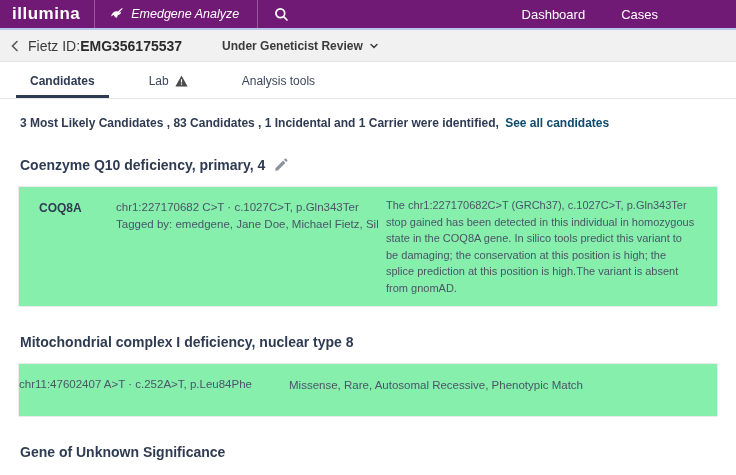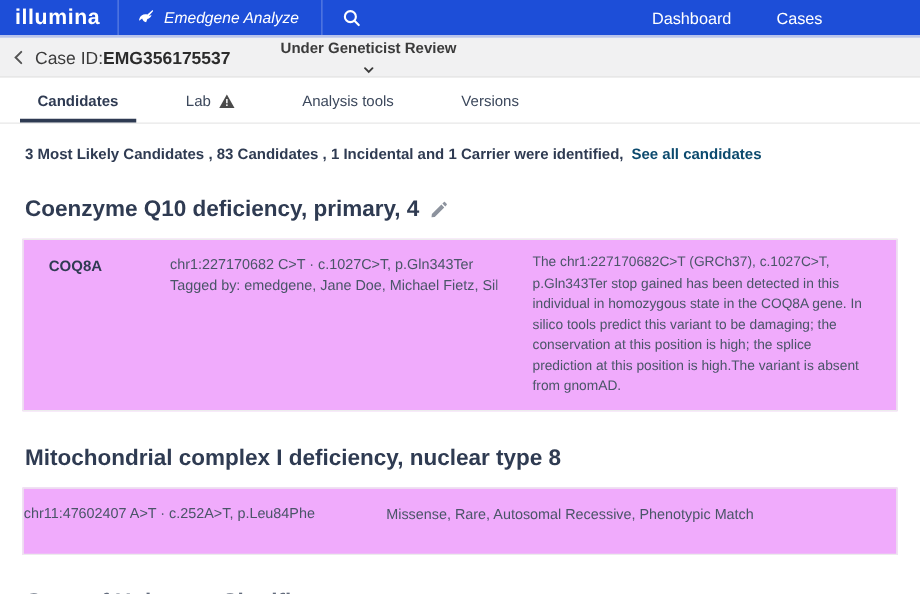--- a/index.html
+++ b/index.html
@@ -1,57 +1,57 @@
 <!DOCTYPE html>
 <html><head>
 <meta charset="utf-8">
 <style>
   * { margin: 0; padding: 0; box-sizing: border-box; }
   html, body { width: 736px; height: 475px; overflow: hidden; background: #fff;
     font-family: "Liberation Sans", "DejaVu Sans", sans-serif; }
 
   
-  .topbar { height: 30px; background: #1d4ed8; display: flex; align-items: stretch;
+  .topbar { height: 30px; background: #701a75; display: flex; align-items: stretch;
     color: #fff; border-bottom: 2px solid #b9c4ea; }
   .logo { display: flex; align-items: center; padding: 0 14px 0 12px;
     font-size: 17px; font-weight: 600; letter-spacing: 0.5px; }
   .tb-divider { width: 1px; background: rgba(255,255,255,0.28); }
   .product { display: flex; align-items: center; gap: 7px; padding: 0 18px 0 13px;
     font-size: 12.5px; font-weight: 500; font-style: italic; }
   .search-btn { display: flex; align-items: center; padding: 0 16px; cursor: pointer; }
   .tb-spacer { flex: 1; }
   .tb-nav { display: flex; align-items: center; gap: 36px; padding-right: 78px;
     font-size: 13px; }
   .tb-nav span { cursor: pointer; }
 
   
   .case-header { height: 32px; background: #f1f1f2; display: flex; align-items: center;
     border-bottom: 1px solid #e4e4e4; }
   .back { display: flex; align-items: center; padding: 0 6px 0 8px; cursor: pointer; }
   .case-label { font-size: 14px; color: #3b3b3b; }
   .case-id { font-size: 14px; font-weight: 700; color: #2b2b2b; }
   .case-status { display: flex; align-items: center; gap: 6px; margin-left: 40px;
-    font-size: 12px; font-weight: 700; color: #3b3b3b; cursor: pointer; flex-direction: column; }
+    font-size: 12px; font-weight: 700; color: #3b3b3b; cursor: pointer; }
 
   
   .tabs { display: flex; align-items: stretch; height: 33px; padding-left: 16px;
     border-bottom: 1px solid #e7e7e7; margin-top: 4px; }
   .tab { display: flex; align-items: center; gap: 6px; padding: 0 14px; margin-right: 26px;
     font-size: 12px; color: #3c485c; cursor: pointer; border-bottom: 3px solid transparent; justify-content: center; }
   .tab.active { font-weight: 700; color: #2e3a52; border-bottom-color: #2e3a52; }
 
   
   .summary { padding: 17px 20px 0 20px; font-size: 12px; font-weight: 600; color: #2f3b52; }
   .summary a { color: #0c4a6e; text-decoration: none; margin-left: 3px; cursor: pointer; }
 
   
   .section-heading { display: flex; align-items: center; gap: 9px; margin: 27px 20px 13px 20px;
-    font-size: 18px; font-weight: 700; color: #2f3b52; }
-  .card { margin: 0 18px; background: #f0abfc; border: 1px solid #ececec;
-    display: flex; align-items: flex-start; gap: 20px; }
+    font-size: 14px; font-weight: 700; color: #2f3b52; }
+  .card { margin: 0 18px; background: #86efac; border: 1px solid #ececec;
+    display: flex; align-items: flex-start; }
   .col-gene { flex: 0 0 97px; padding: 14px 0 0 20px; font-size: 12px; font-weight: 700;
     color: #2f3b52; }
   .col-variant { flex: 0 0 262px; padding: 12px 6px 12px 0; font-size: 11.5px;
     color: #4a5568; line-height: 1.5; white-space: nowrap; overflow: hidden; }
   .col-right { flex: 1; padding: 10px 22px 10px 8px; font-size: 11px; color: #4a5568;
     line-height: 1.5; }
   .card.short .col-right { padding-top: 13px; font-size: 11.5px; }
   .card.short { min-height: 54px; }
   .card.tall { min-height: 64px; }
 
@@ -86,21 +86,21 @@
     <span>Cases</span>
   </div>
 </div>
 
 <div class="case-header">
   <span class="back">
     <svg width="14" height="14" viewBox="0 0 14 14" fill="none" stroke="#555" stroke-width="1.6" stroke-linecap="round">
         <polyline points="9,2.5 4.5,7 9,11.5"></polyline>
       </svg>
   </span>
-  <span class="case-label">Case ID:</span>
+  <span class="case-label">Fietz ID:</span>
     <span class="case-id">EMG356175537</span>
   <span class="case-status">
     <span>Under Geneticist Review</span>
     <span class="icon">
       <svg width="10" height="10" viewBox="0 0 10 10" fill="none" stroke="#3b3b3b" stroke-width="1.5" stroke-linecap="round">
           <polyline points="2,3.5 5,6.5 8,3.5"></polyline>
         </svg>
     </span>
   </span>
 </div>
@@ -114,23 +114,20 @@
     <span class="icon">
       <svg width="13" height="12" viewBox="0 0 13 12">
           <path fill="#4a4a4a" d="M6.5 0.6 12.6 11.4 H0.4 Z"></path>
           <rect x="5.9" y="4.2" width="1.2" height="3.4" fill="#fff"></rect>
           <rect x="5.9" y="8.5" width="1.2" height="1.3" fill="#fff"></rect>
         </svg>
     </span>
   </div>
   <div class="tab">
     <span>Analysis tools</span>
-  </div>
-  <div class="tab">
-    <span>Versions</span>
   </div>
 </div>
 
 <div class="summary">
   <span>3 Most Likely Candidates , 83 Candidates , 1 Incidental and 1 Carrier were identified,</span>
   <a>See all candidates</a>
 </div>
 
 <div class="section-heading">
   <span>Coenzyme Q10 deficiency, primary, 4</span>

